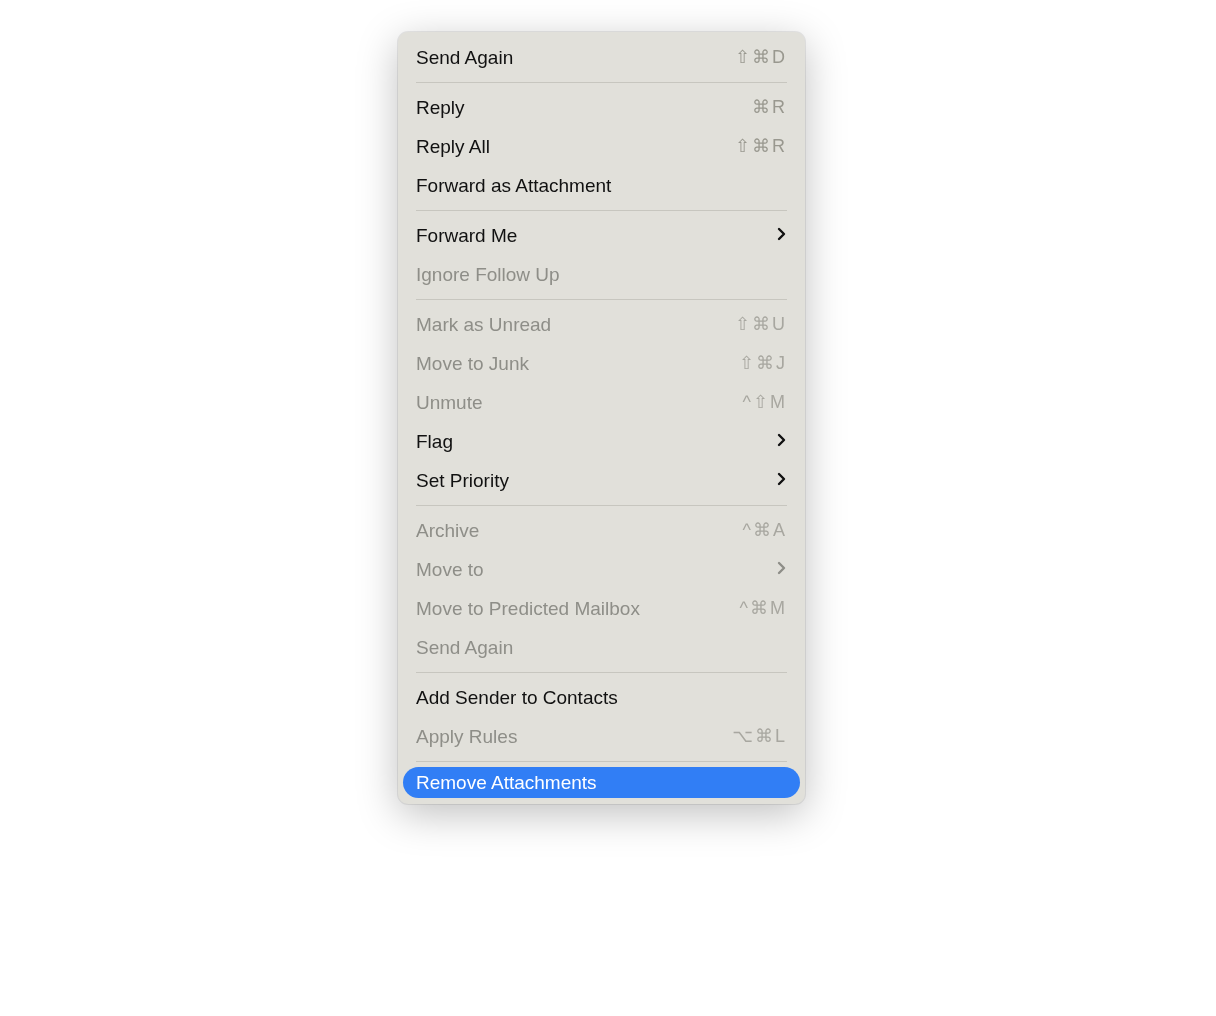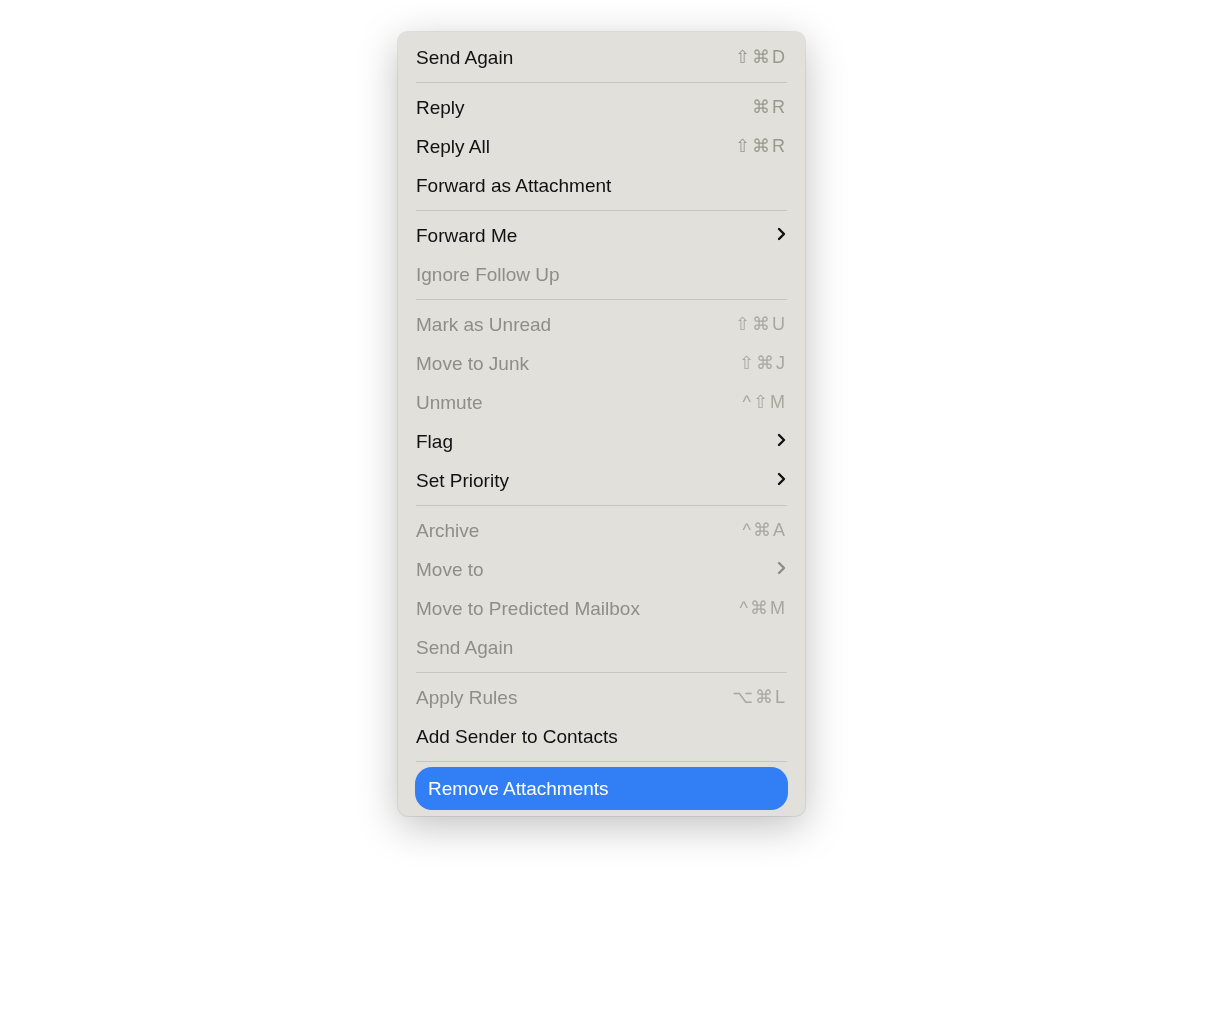--- a/index.html
+++ b/index.html
@@ -36,23 +36,23 @@
     }
     .menu-item .label {
       color: #111;
       font-weight: 500;
     }
     .menu-item.disabled .label {
       color: #8e8e88;
     }
     .menu-item.highlighted {
       background: #317ef5;
-      margin: 0 17px;
+      margin: 0 5px;
       border-radius: 17px;
-      padding: 8px 13px;
+      padding: 2px 13px;
     }
     .menu-item.highlighted .label {
       color: #ffffff;
       font-weight: 500;
     }
     .shortcut {
       color: #99988f;
       font-size: 18px;
       letter-spacing: 2px;
       display: flex;
@@ -143,24 +143,24 @@
         </svg></span>
     </div>
     <div class="menu-item disabled">
       <span class="label">Move to Predicted Mailbox</span>
       <span class="shortcut">^⌘M</span>
     </div>
     <div class="menu-item disabled">
       <span class="label">Send Again</span>
     </div>
     <div class="divider"></div>
+    <div class="menu-item">
+      <span class="label">Add Sender to Contacts</span>
+    </div>
     <div class="menu-item disabled">
       <span class="label">Apply Rules</span>
       <span class="shortcut">⌥⌘L</span>
-    </div>
-    <div class="menu-item">
-      <span class="label">Add Sender to Contacts</span>
     </div>
     <div class="divider"></div>
     <div class="menu-item highlighted">
       <span class="label">Remove Attachments</span>
     </div>
   </div>
 
 </body></html>

